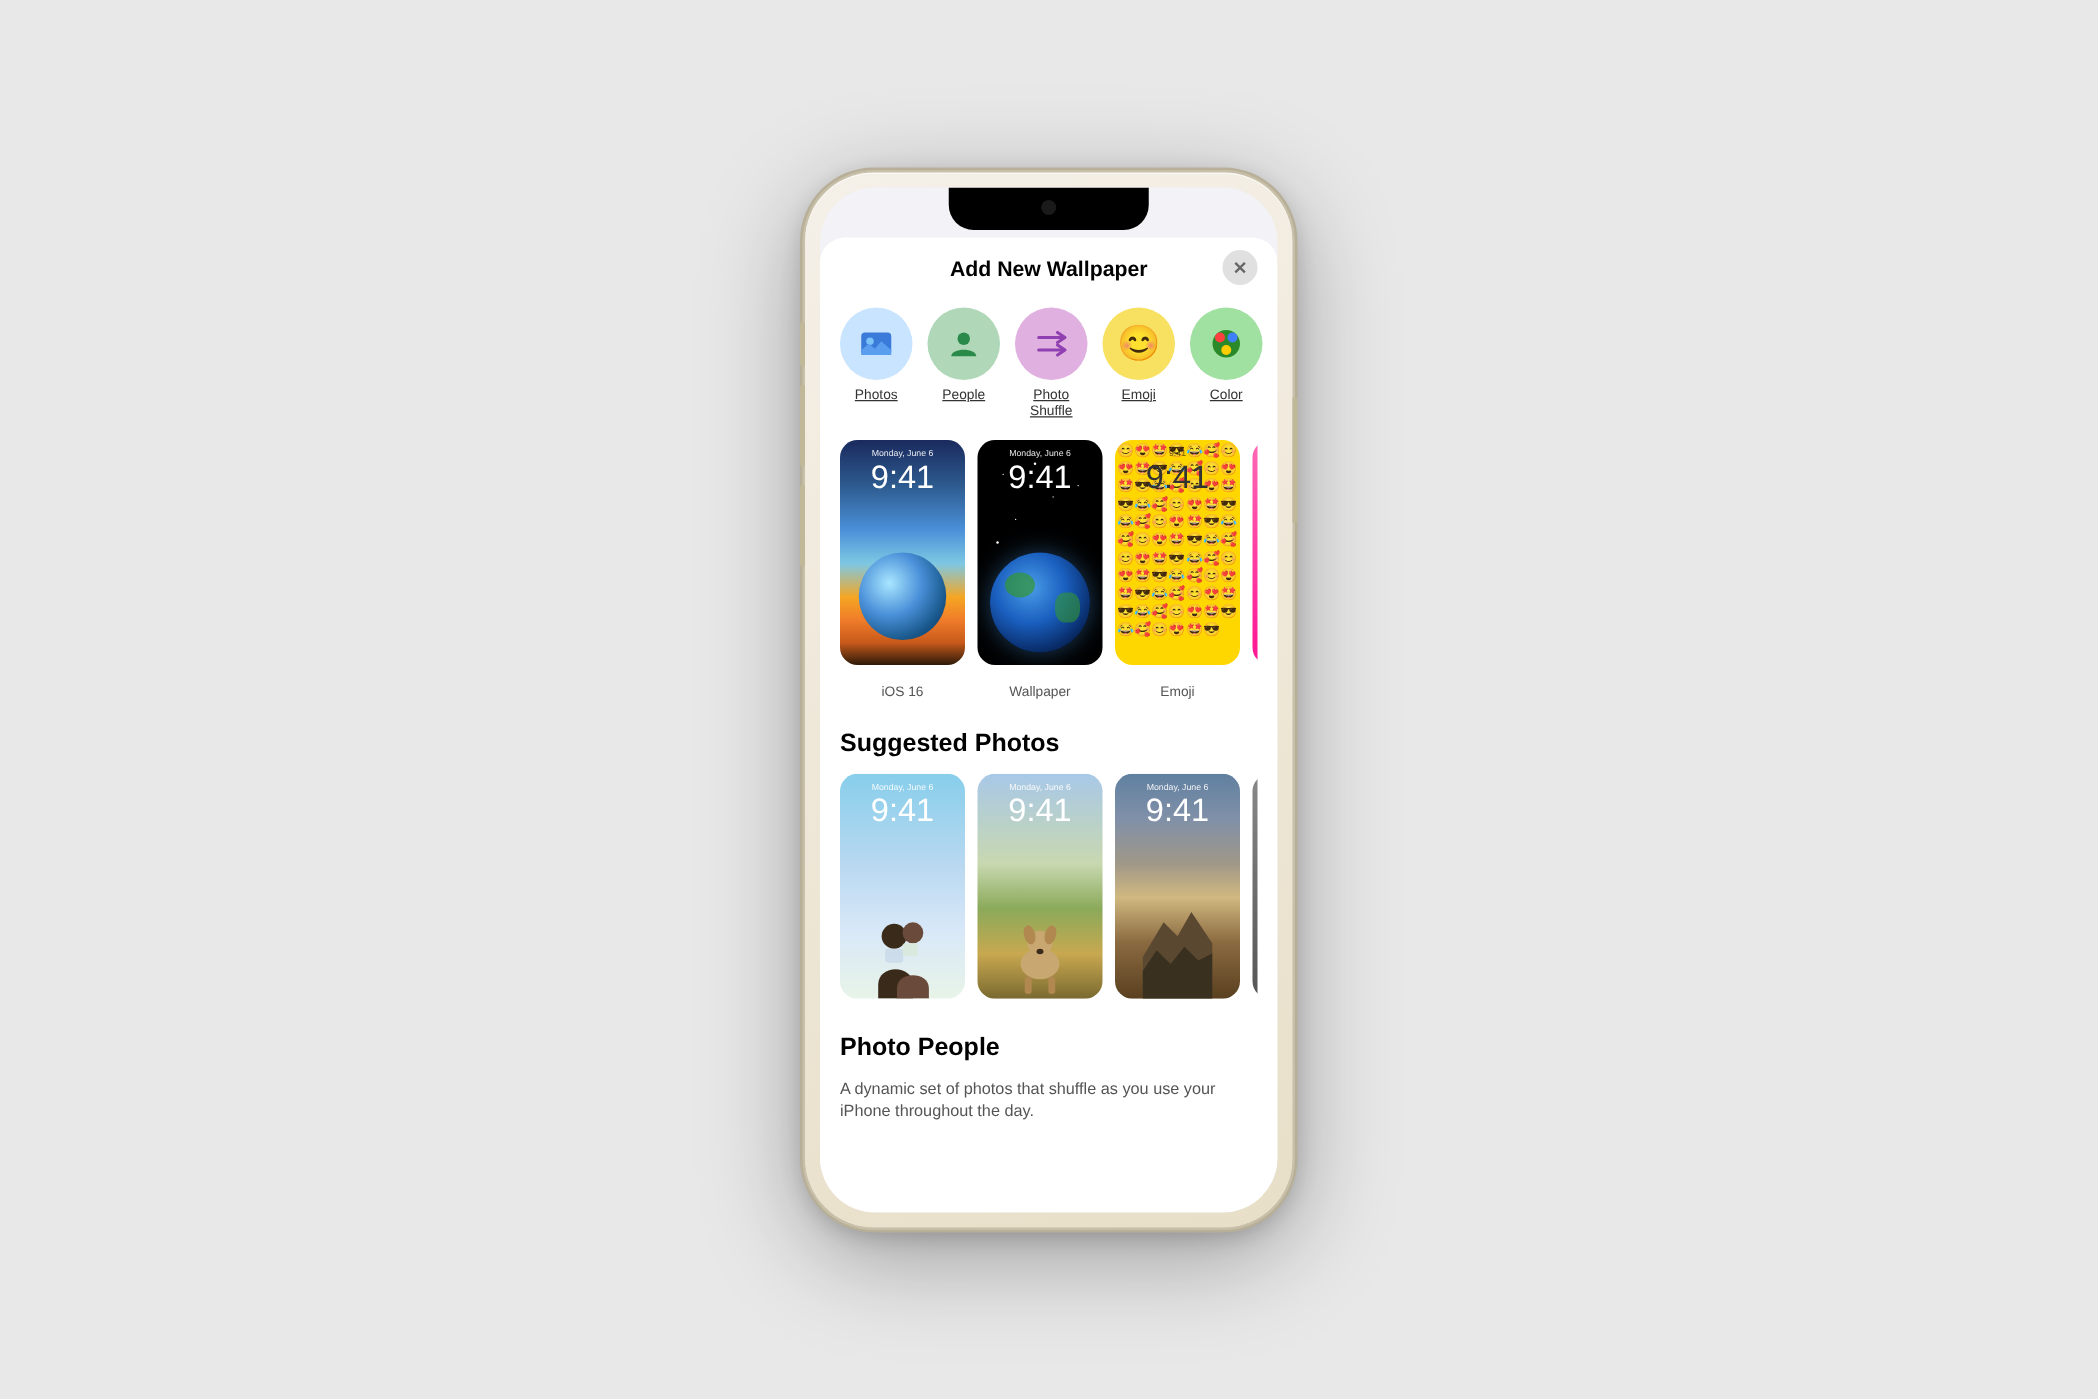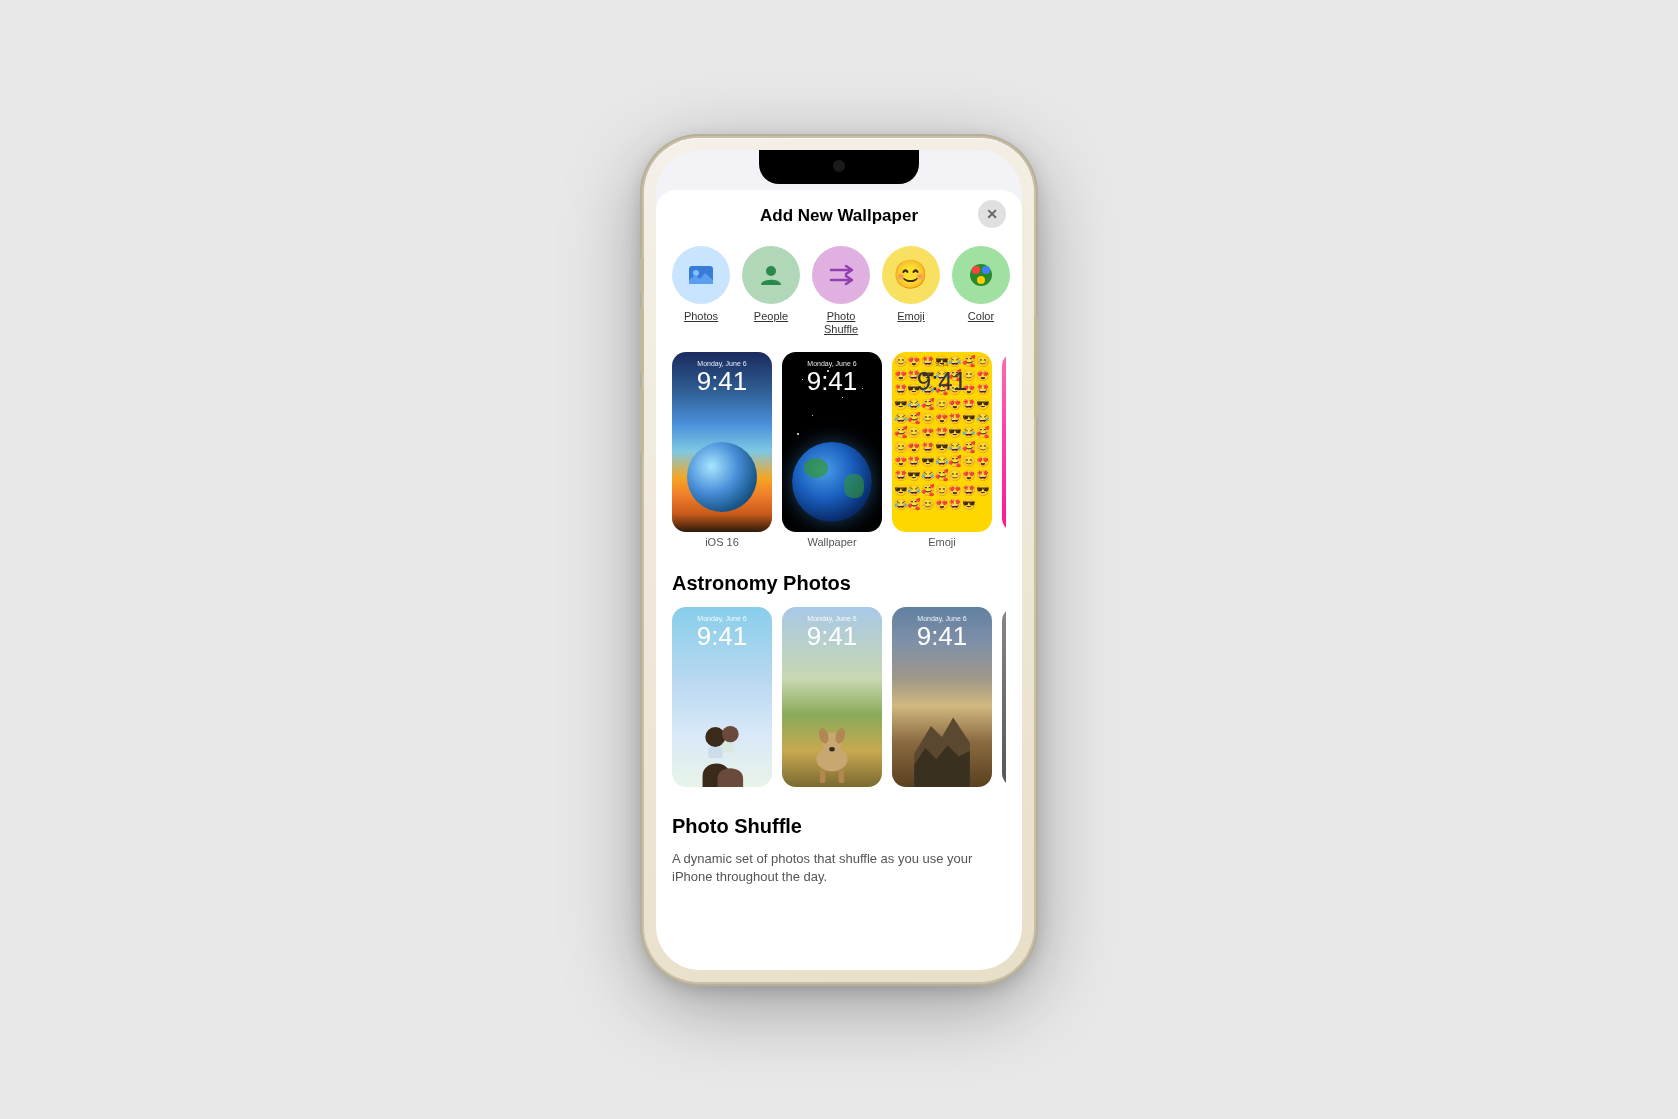--- a/index.html
+++ b/index.html
@@ -207,21 +207,21 @@
       height: 180px;
       border-radius: 14px;
       overflow: hidden;
       position: relative;
     }
 
     .card-label {
       font-size: 11px;
       color: #555;
       text-align: center;
-      margin-top: 4px;
+      margin-top: 16px;
     }
 
     .time-overlay {
       position: absolute;
       top: 0;
       left: 0;
       right: 0;
       padding: 8px 0 0;
       text-align: center;
     }
@@ -469,21 +469,21 @@
             </div>
 
             <div class="partial-card">
               <div style="width:40px;height:180px;border-radius:14px;overflow:hidden;background:linear-gradient(180deg,#ff69b4,#ff1493);"></div>
               <div class="card-label"></div>
             </div>
           </div>
         </div>
 
         <div>
-          <div class="section-title">Astronomy Photos</div>
+          <div class="section-title">Suggested Photos</div>
 
           <div class="suggested-row">
 
             <div>
               <div class="wallpaper-card-inner" style="background:linear-gradient(180deg,#87ceeb 0%,#b8d8f0 40%,#d8e8f8 70%,#e8f4e8 100%);">
 
                 <svg width="100" height="100" viewBox="0 0 100 180" style="position:absolute;bottom:0;left:0;right:0;" fill="none">
 
                   <circle cx="38" cy="90" r="18" fill="#3a2a1a"></circle>
                   <path d="M15 160 C15 130 65 130 65 160 L65 180 L15 180 Z" fill="#3a2a1a"></path>
@@ -537,20 +537,20 @@
               </div>
             </div>
 
             <div class="partial-suggested">
               <div style="width:40px;height:180px;border-radius:14px;overflow:hidden;background:linear-gradient(180deg,#888,#555);"></div>
             </div>
           </div>
         </div>
 
         <div class="photo-shuffle-section">
-          <div class="section-title">Photo Shuffle</div>
+          <div class="section-title">Photo People</div>
           <div class="photo-shuffle-desc">A dynamic set of photos that shuffle as you use your iPhone throughout the day.</div>
         </div>
 
       </div>
     </div>
   </div>
 </div>
 
 </body></html>

